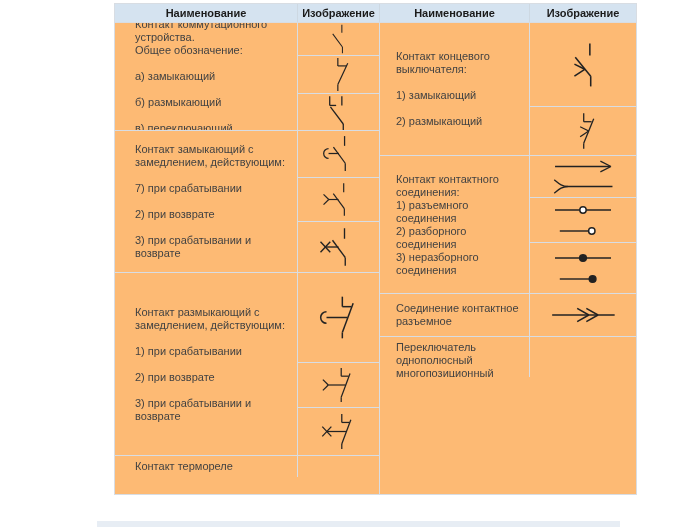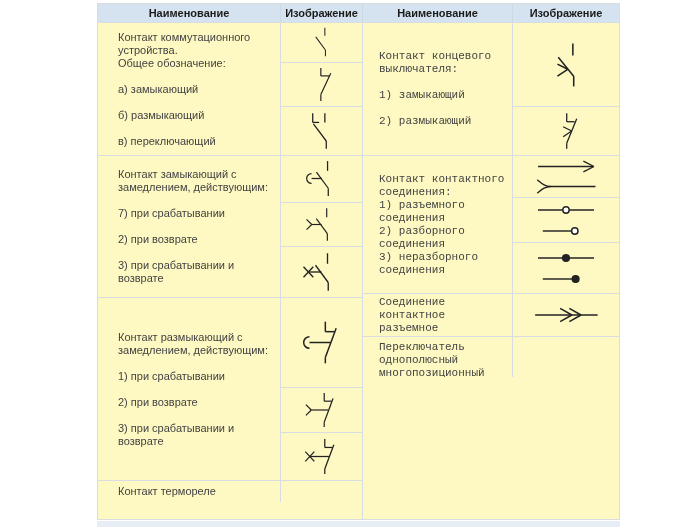--- a/index.html
+++ b/index.html
@@ -7,56 +7,56 @@
     --border:#d8dde3;
     --text:#424242;
     --header-text:#1b1b1b;
     --symbol:#222222;
     --bar:#e7edf4;
   }
   *{box-sizing:border-box;margin:0;padding:0}
   html,body{width:700px;height:528px;background:#ffffff;overflow:hidden;
     font-family:"Liberation Sans", sans-serif;}
   .page{position:relative;width:700px;height:528px;background:#fff;}
-  .tbl{position:absolute;left:97px;top:3px;width:523px;border:1px solid var(--border);background:#fef9c3;}
+  .tbl{position:absolute;left:114px;top:3px;width:523px;border:1px solid var(--border);background:#fdba74;}
   .hdr{display:flex;background:var(--header-bg);height:19px;border-bottom:1px solid var(--border);}
   .hcell{font-size:11px;font-weight:bold;color:var(--header-text);text-align:center;
     line-height:18px;border-right:1px solid #cdd8e2;}
   .hcell:last-child{border-right:none;}
   .w-n1{width:183px}.w-s1{width:82px}.w-n2{width:150px}.w-s2{flex:1}
   .tbody{display:flex;}
   .half{display:flex;flex-direction:column;}
   .half.left{width:265px;border-right:1px solid var(--border);}
   .half.right{flex:1;}
   .row{display:flex;border-bottom:1px solid var(--border);overflow:hidden;}
   .row:last-child{border-bottom:none;flex-direction:column;}
   .name-cell{font-size:11px;line-height:13px;color:var(--text);white-space:pre-line;
     display:flex;flex-direction:column;justify-content:center;
     border-right:1px solid var(--border);padding:4px 6px 4px 20px;}
   .half.left .name-cell{width:183px;}
-  .half.right .name-cell{width:150px;padding-left:16px;font-family:Liberation Mono, monospace;}
+  .half.right .name-cell{width:150px;padding-left:16px;}
   .sym-col{flex:1;display:flex;flex-direction:column;}
   .sub{display:flex;flex-direction:column;align-items:center;justify-content:center;gap:3px;}
   .sub.sub-b{border-bottom:1px solid var(--border);}
   .bottom-bar{position:absolute;left:97px;top:521px;width:523px;height:6px;background:var(--bar);}
 </style>
 </head>
 <body>
 
 <div class="page">
   <div class="tbl">
     <div class="hdr">
       <div class="hcell w-n1">Наименование</div>
       <div class="hcell w-s1">Изображение</div>
       <div class="hcell w-n2">Наименование</div>
       <div class="hcell w-s2">Изображение</div>
     </div>
     <div class="tbody">
       <div class="half left" id="left-body">
-          <div class="row" style="height: 133px;">
+          <div class="row" style="height: 108px;">
             <div class="name-cell">Контакт коммутационного
 устройства.
 Общее обозначение:
 
 а) замыкающий
 
 б) размыкающий
 
 в) переключающий</div>
             <div class="sym-col">

